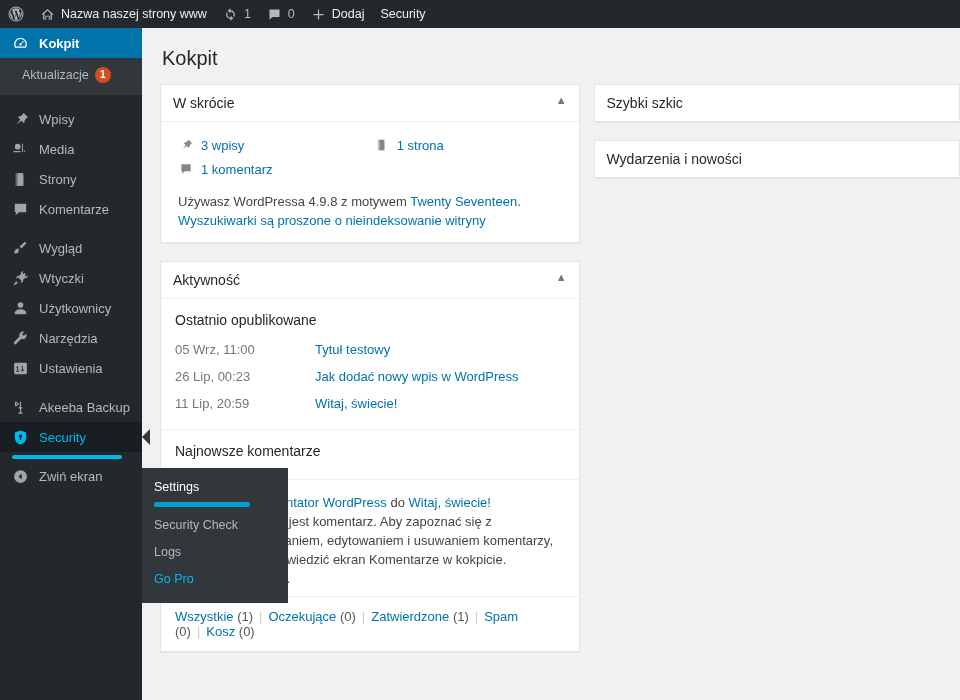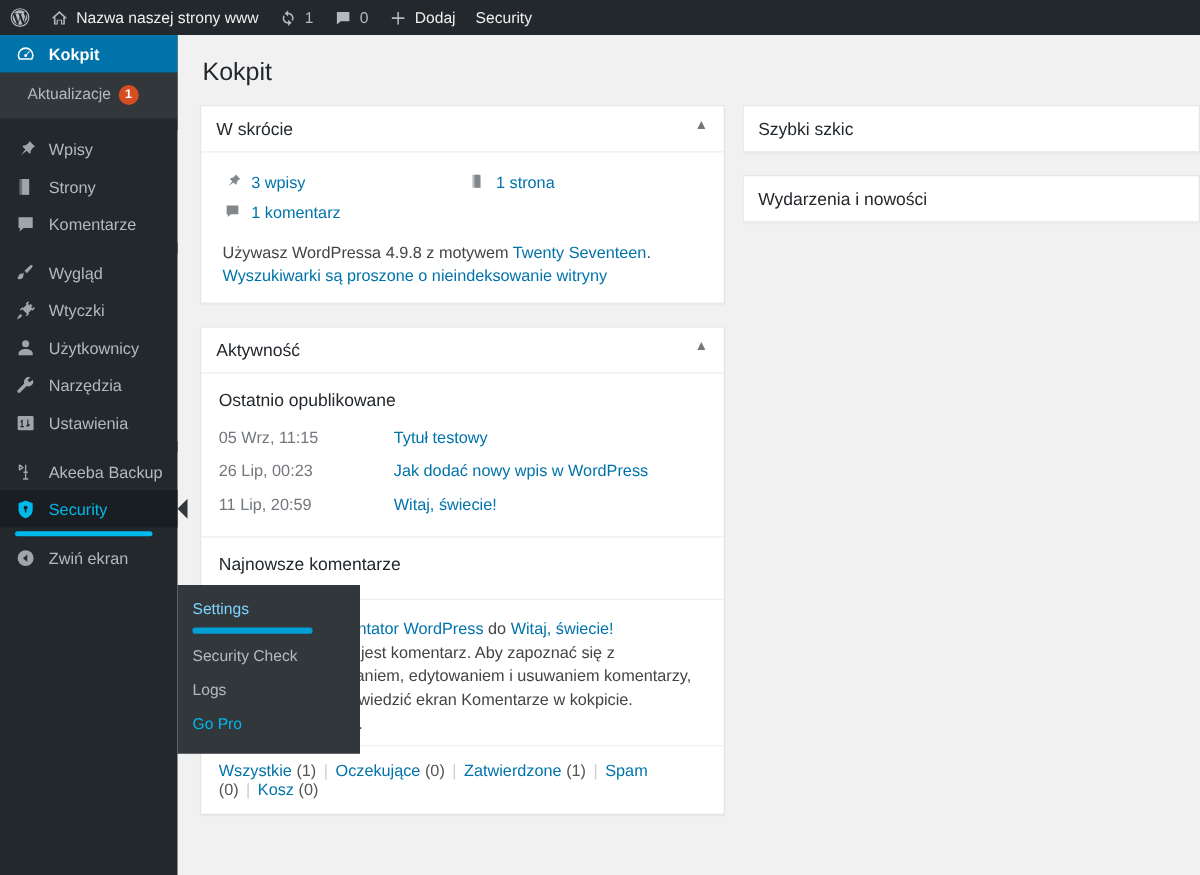--- a/index.html
+++ b/index.html
@@ -97,21 +97,21 @@
 
   
   .flyout {
     position: absolute; left: 142px; top: 468px; width: 146px;
     background: #32373c; z-index: 70; padding: 6px 0 10px 0;
   }
   .flyout .fly-item {
     display: block; padding: 5px 12px 5px 12px;
     font-size: 12.5px; color: #b3b9be; cursor: pointer; line-height: 17px;
   }
-  .flyout .fly-item.current { color: #7dd3fc; }
+  .flyout .fly-item.current { color: #ffffff; }
   .flyout .fly-item.pro { color: #00b9eb; }
   .flyout .fly-bar {
     height: 5px; background: #009fd4; border-radius: 2px;
     margin: 1px 38px 5px 12px;
   }
 
   
   .content {
     position: absolute; top: 28px; left: 142px;
     width: 818px; height: 672px; background: #f1f1f1;
@@ -248,20 +248,29 @@
 
     <div class="menu-item">
       <span class="mi-icon">
         <svg width="17" height="17" viewBox="0 0 24 24" fill="currentColor">
           <path d="M16.5 2.8l-1.1 1.1.5.5-4.4 3.3-1.6-.3-1.4 1.4 3.2 3.2-5 6.6 6.6-5 3.2 3.2 1.4-1.4-.3-1.6 3.3-4.4.5.5 1.1-1.1-5-5z"></path>
         </svg>
       </span>
       <span>Wpisy</span>
     </div>
 
+    <div class="menu-item">
+      <span class="mi-icon">
+        <svg width="17" height="17" viewBox="0 0 24 24" fill="currentColor">
+          <circle cx="8" cy="8" r="4"></circle>
+          <path d="M14 4h1.4v11H14zM16.5 13.5h2v1.5h-2zM2 14h10v2H2z"></path>
+        </svg>
+      </span>
+      <span>Media</span>
+    </div>
 
     <div class="menu-item">
       <span class="mi-icon">
         <svg width="17" height="17" viewBox="0 0 24 24" fill="currentColor">
           <path d="M5 3h7l4 4v14H5V3z" opacity=".55"></path>
           <path d="M8 3h8v18H8V3z"></path>
         </svg>
       </span>
       <span>Strony</span>
     </div>
@@ -418,21 +427,21 @@
 
         <div class="postbox">
           <div class="pb-head">
             <span class="pb-title">Aktywność</span>
             <span class="toggle-arrow">▲</span>
           </div>
 
           <div>
             <div class="act-sec-title">Ostatnio opublikowane</div>
             <div class="act-row">
-              <span class="act-date">05 Wrz, 11:15</span>
+              <span class="act-date">05 Wrz, 11:00</span>
               <span class="act-link">Tytuł testowy</span>
             </div>
             <div class="act-row">
               <span class="act-date">26 Lip, 00:23</span>
               <span class="act-link">Jak dodać nowy wpis w WordPress</span>
             </div>
             <div class="act-row">
               <span class="act-date">11 Lip, 20:59</span>
               <span class="act-link">Witaj, świecie!</span>
             </div>

